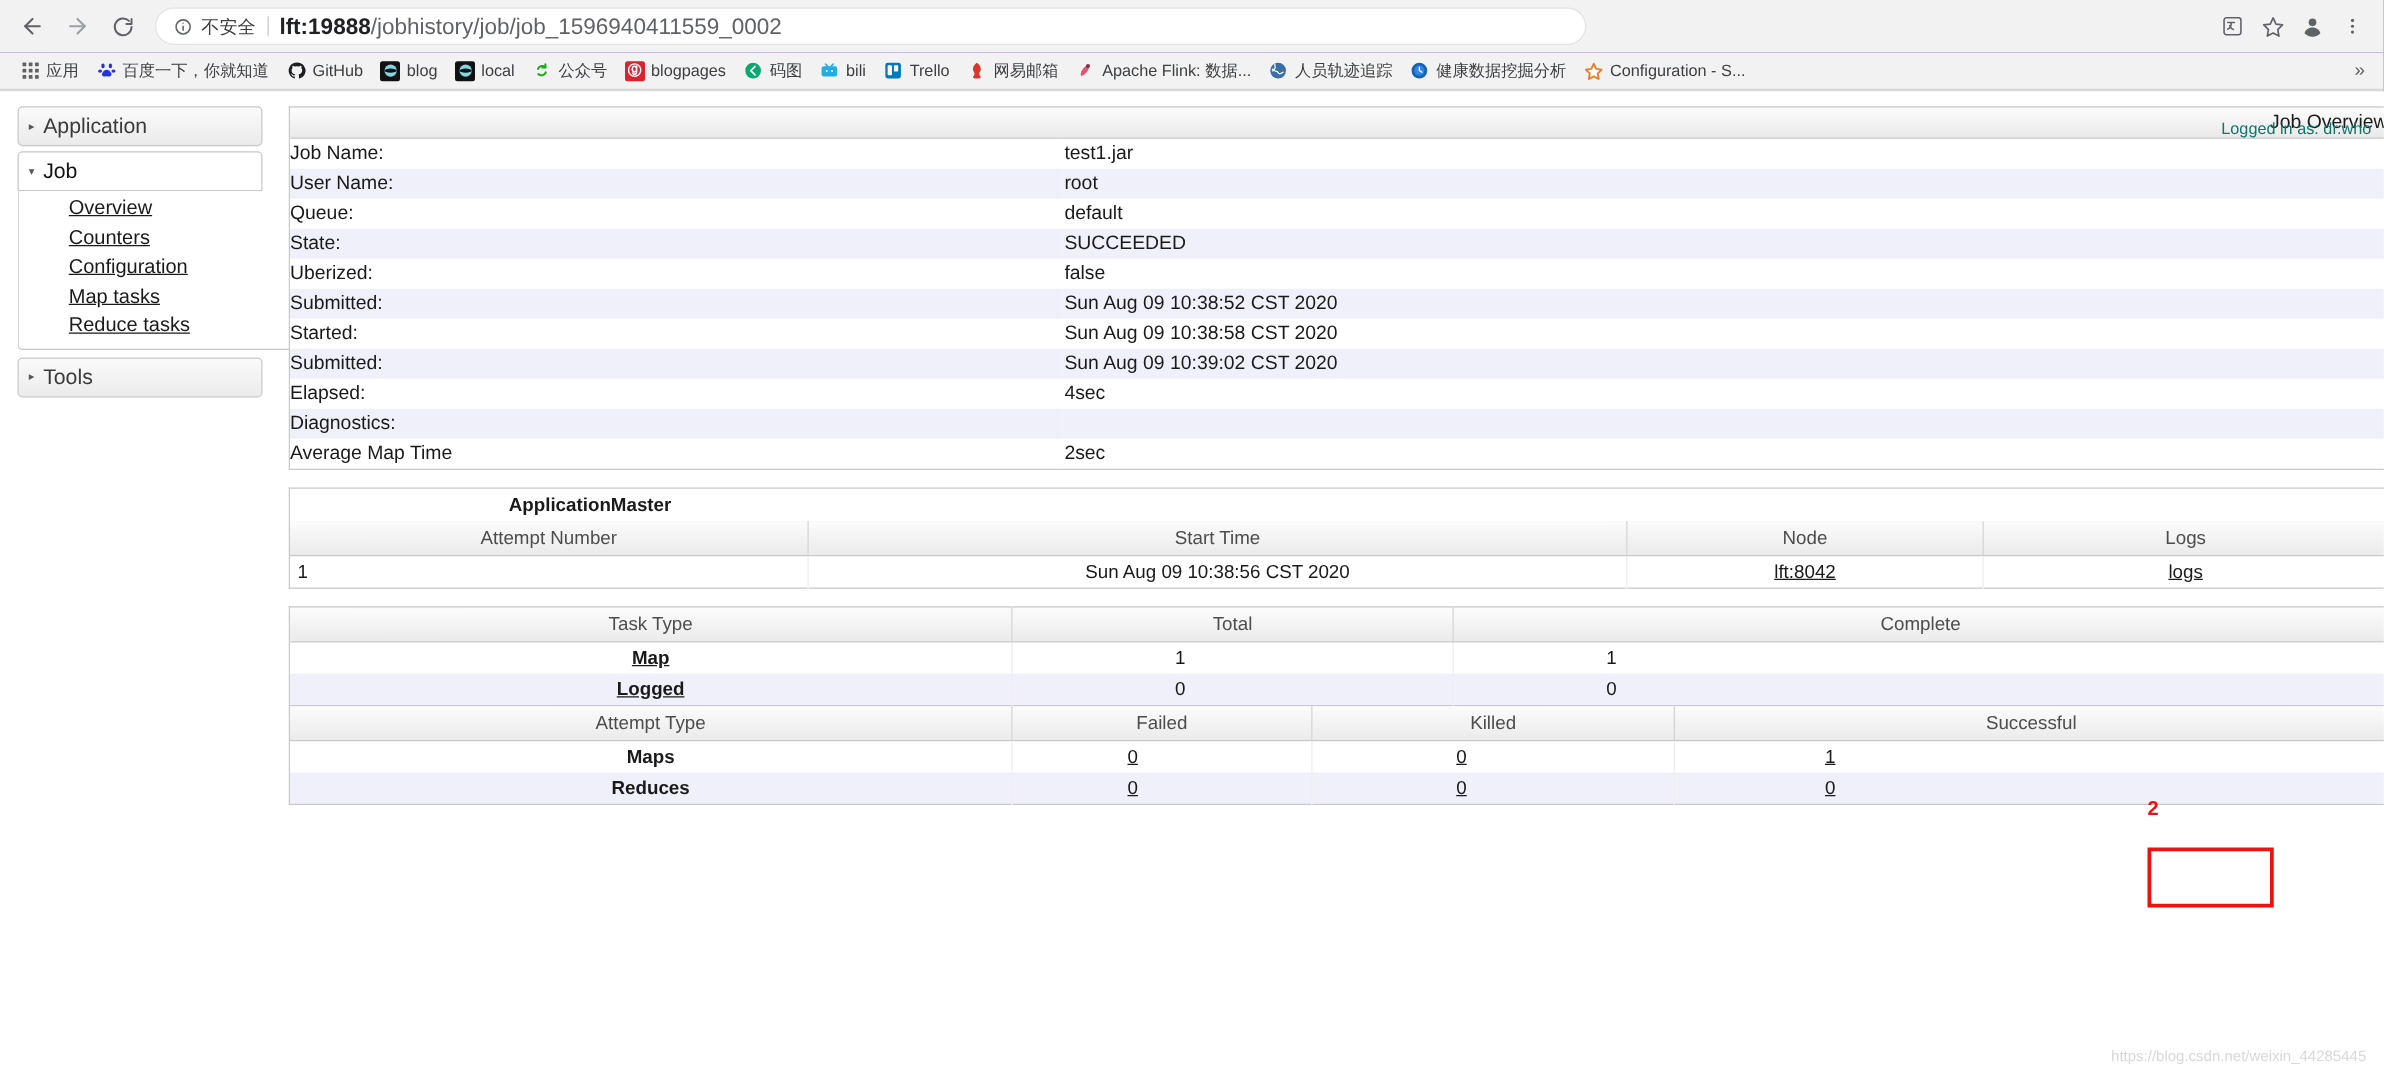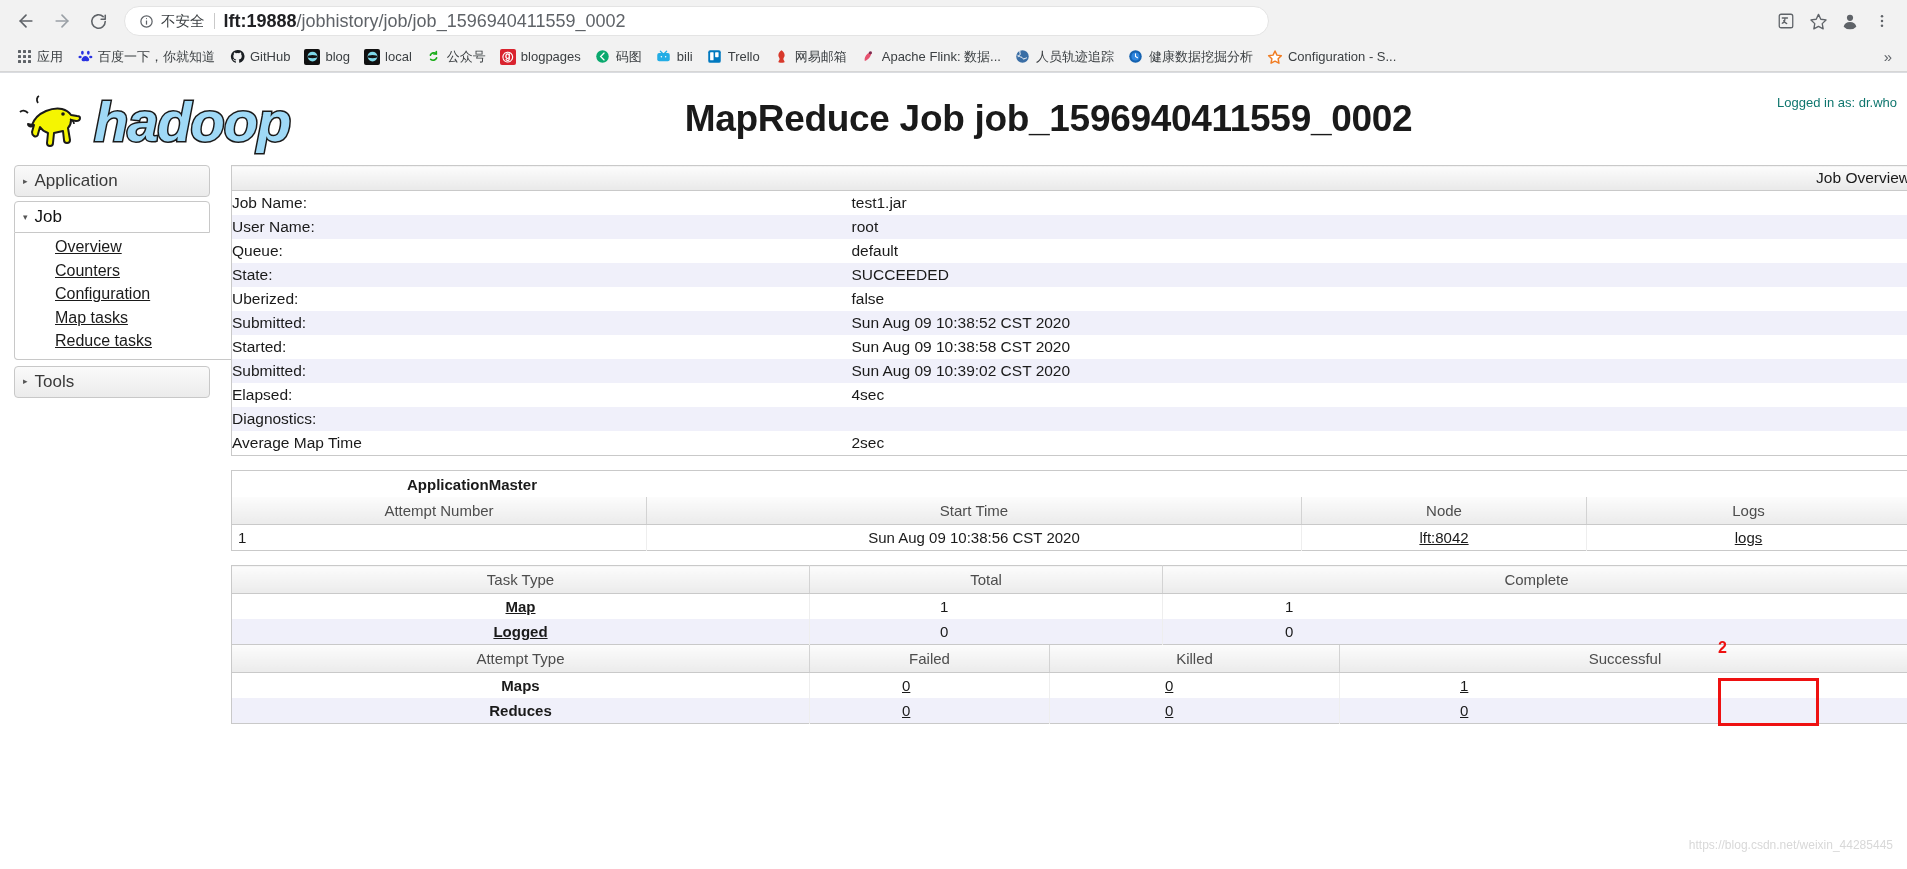--- a/index.html
+++ b/index.html
@@ -535,37 +535,20 @@
 
     <span class="chev-more">»</span>
   </div>
 </div>
 
 <div class="page">
 
   <div class="logged-in">Logged in as: dr.who</div>
 
   <div class="header-area">
-    <div class="logo-box">
-      <svg class="hadoop-logo" width="330" height="76" viewBox="0 0 330 76">
-
-        <g>
-          <path d="M18 42c2-6 7-11 14-14 5-2 11-3 16-2 4 1 7 3 9 6l6 1c2 0 3 1 3 2 0 2-2 3-4 3l-5-1c0 3-1 6-3 8l2 12c0 2-1 3-3 3s-3-1-3-3l-1-9-9 2-1 10c0 2-1 3-3 3s-3-1-3-3l1-10c-3-1-6-3-8-6l-2 7c0 2-2 3-4 2s-2-2-2-4l2-7-2 1c-2 1-4 0-4-2z" fill="#f5f501" stroke="#1a1a1a" stroke-width="2" stroke-linejoin="round"></path>
-          <circle cx="49" cy="31" r="1.8" fill="#1a1a1a"></circle>
-          <path d="M56 36c2 1 4 3 4 5" stroke="#1a1a1a" stroke-width="1.6" fill="none"></path>
-          <path d="M14 30c-3-3-6-3-8-1" stroke="#1a1a1a" stroke-width="1.8" fill="none"></path>
-          <path d="M24 20c-2-3-1-6 1-7" stroke="#1a1a1a" stroke-width="1.8" fill="none"></path>
-        </g>
-
-        <g transform="translate(80,10)">
-          <text x="0" y="48" font-family="'Liberation Sans', sans-serif" font-size="56" font-style="italic" font-weight="bold" fill="#9fd9f6" stroke="#1a1a1a" stroke-width="3" paint-order="stroke" letter-spacing="-1">hadoop</text>
-        </g>
-      </svg>
-    </div>
-    <div class="page-title">MapReduce Job job_1596940411559_0002</div>
   </div>
 
   <div class="body-area">
 
     <div class="sidebar">
 
       <div class="nav-group">
         <div class="nav-head">
           <span class="tri">▸</span>
           <span>Application</span>

